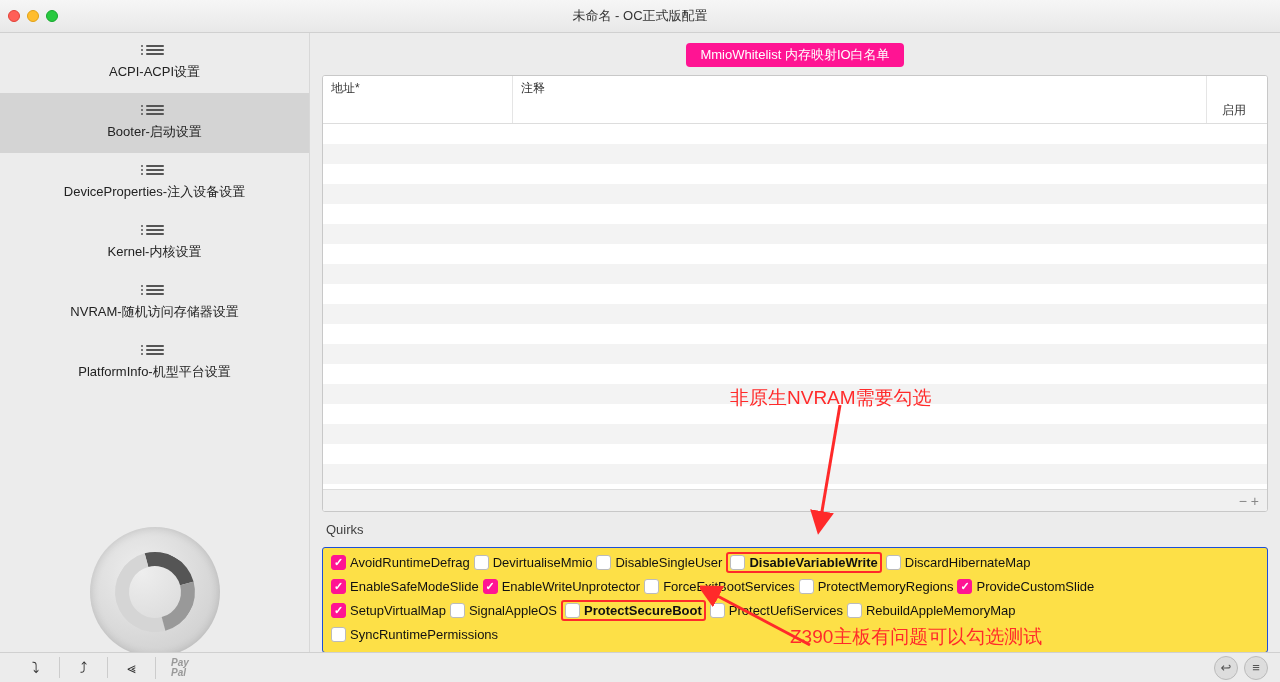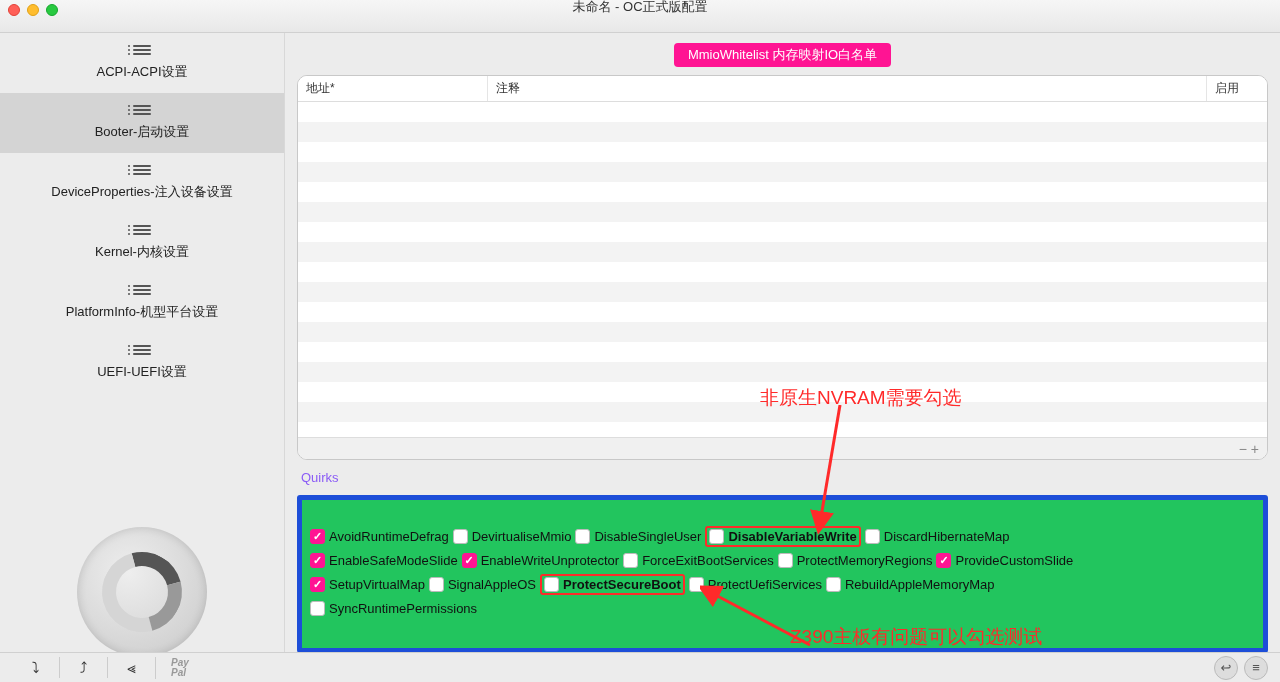--- a/index.html
+++ b/index.html
@@ -1,72 +1,72 @@
 <!DOCTYPE html>
 <html><head>
 <meta charset="utf-8">
 <style>
 * { box-sizing: border-box; margin: 0; padding: 0; font-family: -apple-system, "Helvetica Neue", Arial, sans-serif; }
 body { width: 1280px; height: 682px; background: #ececec; overflow: hidden; position: relative; }
 
-.titlebar { height: 24px; background: linear-gradient(#f6f6f6,#e8e8e8); border-bottom: 1px solid #d0d0d0; display: flex; align-items: flex-end; padding: 16px 8px; position: relative; }
+.titlebar { height: 24px; background: linear-gradient(#f6f6f6,#e8e8e8); border-bottom: 1px solid #d0d0d0; display: flex; align-items: center; padding: 16px 8px; position: relative; }
 .traffic { display: flex; gap: 7px; }
 .dot { width: 12px; height: 12px; border-radius: 50%; }
 .dot.red { background: #ff5f57; border: 0.5px solid #e24238; }
 .dot.yellow { background: #ffbd2e; border: 0.5px solid #e1a116; }
 .dot.green { background: #28c940; border: 0.5px solid #17a82e; }
 .title { position: absolute; left: 50%; transform: translateX(-50%); font-size: 13px; color: #333; }
 
 .main { display: flex; height: calc(100% - 24px - 30px); }
 
-.sidebar { width: 285px; background: #ececec; border-right: 1px solid #d8d8d8; overflow: hidden; position: relative; }
+.sidebar { width: 310px; background: #ececec; border-right: 1px solid #d8d8d8; overflow: hidden; position: relative; }
 .side-item { height: 60px; display: flex; flex-direction: column; align-items: center; justify-content: center; gap: 4px; cursor: default; }
 .side-item.selected { background: #d4d4d4; }
 .side-icon { width: 18px; height: 14px; display: flex; flex-direction: column; gap: 2px; }
 .side-icon span { height: 2px; background: #555; border-radius: 1px; position: relative; }
 .side-icon span::before { content: ""; position: absolute; left: -5px; top: 0; width: 2px; height: 2px; background: #555; border-radius: 1px; }
 .side-label { font-size: 13px; color: #222; }
 
 .content { flex: 1; background: #ececec; padding: 10px 12px 8px 12px; display: flex; flex-direction: column; gap: 8px; overflow: hidden; justify-content: center; }
 
 .badge-wrap { display: flex; justify-content: center; }
 .badge { background: #ff1493; color: #fff; font-size: 13px; padding: 3px 14px; border-radius: 4px; }
 
-.table-wrap { flex: 1; border: 1px solid #c8c8c8; border-radius: 10px; background: #fff; display: flex; flex-direction: column; overflow: hidden; }
+.table-wrap { flex: 1; border: 1px solid #c8c8c8; border-radius: 3px; background: #fff; display: flex; flex-direction: column; overflow: hidden; }
 .thead { display: flex; background: #fff; border-bottom: 1px solid #ddd; font-size: 12px; color: #333; }
 .th { padding: 4px 8px; border-right: 1px solid #e5e5e5; }
 .th.addr { width: 190px; }
 .th.note { flex: 1; }
-.th.en { width: 60px; text-align: right; border-right: none; padding-right: 28px; }
+.th.en { width: 60px; text-align: right; border-right: none; padding-right: 21px; margin-top: 22px; }
 .tbody { flex: 1; background: repeating-linear-gradient(#ffffff 0 20px, #f3f3f3 20px 40px); }
 .tfoot { height: 22px; background: #f0f0f0; border-top: 1px solid #ddd; display: flex; justify-content: flex-end; align-items: center; padding-right: 8px; font-size: 14px; color: #888; gap: 4px; }
 .tfoot span { cursor: default; }
 
-.quirks-label { font-size: 13px; color: #8b5cf6; padding: 2px 4px; }
-.quirks-box { background: #22c55e; border: 5px solid #1d4ed8; border-radius: 3px; padding: 26px 8px; font-size: 13px; color: #111; }
+.quirks-label { font-size: 13px; color: #404040; padding: 2px 4px; }
+.quirks-box { background: #fde047; border: 1px solid #1d4ed8; border-radius: 3px; padding: 4px 8px; font-size: 13px; color: #111; }
 .qrow { display: flex; flex-wrap: nowrap; gap: 4px; margin-bottom: 6px; align-items: center; }
 .qitem { display: inline-flex; align-items: center; gap: 4px; white-space: nowrap; }
 .cb { width: 15px; height: 15px; border-radius: 3px; border: 1px solid #bbb; background: #fff; display: inline-flex; align-items: center; justify-content: center; font-size: 11px; color: #fff; }
 .cb.checked { background: #ff1493; border-color: #ff1493; }
 .cb.checked::after { content: "✓"; font-weight: bold; }
 
 .boxed { border: 2px solid #ff2a2a; border-radius: 3px; padding: 1px 2px; font-weight: bold; }
 
 .dial { position: absolute; bottom: 4px; left: 50%; transform: translateX(-50%); width: 130px; height: 130px; border-radius: 50%; background: radial-gradient(circle at 40% 35%, #eee, #c8c8c8); box-shadow: inset 0 0 10px rgba(0,0,0,0.15); display: flex; align-items: center; justify-content: center; }
 .dial-inner { width: 80px; height: 80px; border-radius: 50%; border: 14px solid #d5d5d5; border-top-color: #555; border-right-color: #999; transform: rotate(30deg); }
 
 .bottombar { height: 30px; background: #ececec; border-top: 1px solid #d0d0d0; display: flex; align-items: center; padding: 0 12px; gap: 0; position: absolute; bottom: 0; left: 0; right: 0; }
 .btool { width: 48px; display: flex; justify-content: center; border-right: 1px solid #ccc; font-size: 15px; color: #333; padding: 2px 0; }
 .btool.last { border-right: none; }
 .paypal { font-size: 10px; color: #999; line-height: 1; font-style: italic; font-weight: bold; }
 .bright { margin-left: auto; display: flex; gap: 6px; }
 .round { width: 24px; height: 24px; border-radius: 50%; background: #ddd; border: 1px solid #bbb; display: flex; align-items: center; justify-content: center; font-size: 13px; color: #555; }
 
 .annot { position: absolute; color: #ff2a2a; font-size: 19px; font-weight: 500; pointer-events: none; }
-.annot1 { top: 385px; left: 760px; }
+.annot1 { top: 385px; left: 730px; }
 .annot2 { top: 624px; left: 790px; text-align: center; }
 
 svg.arrow { position: absolute; pointer-events: none; }
 </style>
 </head>
 <body>
 
 <div class="titlebar">
   <div class="traffic">
     <div class="dot red"></div>
@@ -109,29 +109,29 @@
           <span></span>
         </div>
       <div class="side-label">Kernel-内核设置</div>
     </div>
     <div class="side-item">
       <div class="side-icon">
           <span></span>
           <span></span>
           <span></span>
         </div>
+      <div class="side-label">NVRAM-随机访问存储器设置</div>
+    </div>
+    <div class="side-item">
+      <div class="side-icon">
+          <span></span>
+          <span></span>
+          <span></span>
+        </div>
       <div class="side-label">PlatformInfo-机型平台设置</div>
-    </div>
-    <div class="side-item">
-      <div class="side-icon">
-          <span></span>
-          <span></span>
-          <span></span>
-        </div>
-      <div class="side-label">UEFI-UEFI设置</div>
     </div>
     <div class="dial">
         <div class="dial-inner"></div>
       </div>
   </div>
 
   <div class="content">
     <div class="badge-wrap">
       <div class="badge">MmioWhitelist 内存映射IO白名单</div>
     </div>

